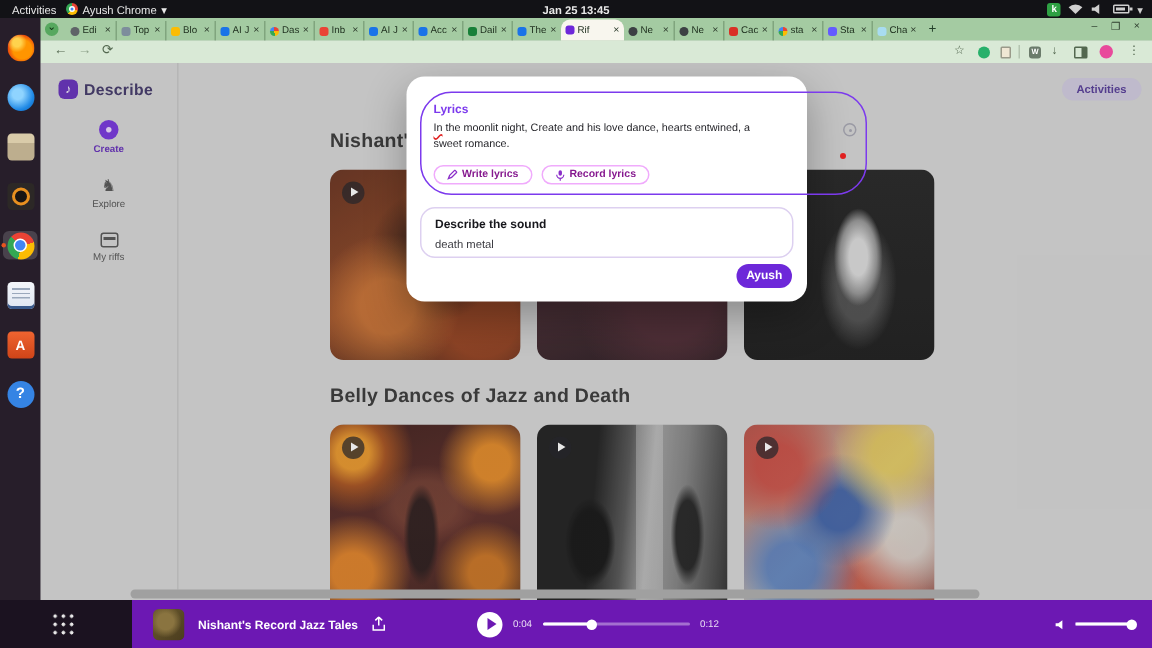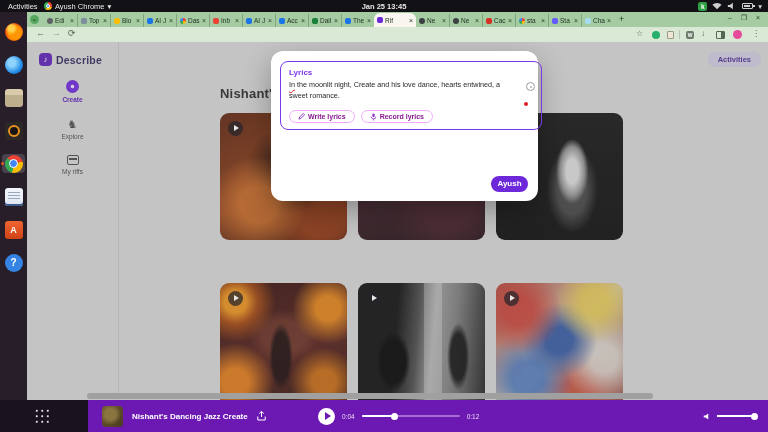--- a/index.html
+++ b/index.html
@@ -141,22 +141,22 @@
     radial-gradient(circle at 78% 15%, rgba(230,200,70,.8) 0 9%, transparent 28%),
     radial-gradient(circle at 50% 45%, rgba(40,80,160,.9) 0 14%, transparent 40%),
     radial-gradient(circle at 85% 60%, rgba(222,222,216,.8) 0 10%, transparent 32%),
     radial-gradient(circle at 25% 75%, rgba(60,110,190,.8) 0 12%, transparent 34%),
     radial-gradient(circle at 65% 85%, rgba(200,70,50,.8) 0 10%, transparent 30%),
     linear-gradient(135deg,#a8463c,#cec3ae 50%,#8c3a32); }
 
   
   .modal { position:absolute; left:244px; top:9px; width:267px; height:150px; background:#fff;
     border-radius:12px; box-shadow:0 10px 28px rgba(0,0,0,.3); z-index:10; }
-  .lyricsbox { position:absolute; left:9px; top:10px; width:262px; height:69px;
-    border:1.5px solid #7c3aed; border-radius:8px; padding:6px 8px; }
+  .lyricsbox { position:absolute; left:9px; top:10px; width:298px; height:69px;
+    border:1.5px solid #7c3aed; border-radius:21px; padding:6px 8px; }
   .lyrics-label { font-size:8px; font-weight:bold; color:#7c3aed; margin-bottom:3px; }
   .lyrics-text { font-size:7.2px; color:#26262b; line-height:1.5; width:212px; }
   .misspelled { text-decoration:underline wavy #e02020 1px; text-underline-offset:1.5px; }
   .lyr-circ { position:absolute; right:6px; top:20px; width:9px; height:9px; border:1px solid #9a9aa4; border-radius:50%; }
   .lyr-circ::after { content:''; position:absolute; inset:2.5px; border:1px solid #9a9aa4; border-radius:50%; }
   .lyr-dot { position:absolute; right:13px; top:40px; width:4px; height:4px; border-radius:50%; background:#e02020; }
   .pills { position:absolute; left:8px; bottom:6px; display:flex; gap:6px; }
   .pill { display:flex; align-items:center; gap:3px; height:13px; padding:0 8px; border-radius:7px;
     border:1px solid #f0abfc; background:#fff; font-size:7px; font-weight:bold; color:#86198f; }
   .describebox { position:absolute; left:9px; top:87px; width:249px; height:34px;
@@ -352,20 +352,21 @@
         <div class="tile art-fiery-abstract">
           <span class="tile-play"></span>
         </div>
         <div class="tile art-dark-maroon-abstract">
           <span class="tile-play"></span>
         </div>
         <div class="tile art-ghost-figure">
           <span class="tile-play"></span>
         </div>
       </div>
+    <div class="sec-title" style="top:214px">Belly Dances of Jazz and Death</div>
     <div class="row" style="top:241px" id="row1">
         <div class="tile art-fire-dancer">
           <span class="tile-play"></span>
         </div>
         <div class="tile art-noir-musician">
           <span class="tile-play"></span>
         </div>
         <div class="tile art-colorful-sax-player">
           <span class="tile-play"></span>
         </div>
@@ -388,30 +389,34 @@
           </span>
           <span class="pill">
             <svg width="7" height="8" viewBox="0 0 8 9">
                 <rect x="2.7" y="0.5" width="2.6" height="4.2" rx="1.3" fill="#8b2fc9"></rect>
                 <path d="M1.3 4 a2.7 2.7 0 0 0 5.4 0 M4 6.7 V8.5" stroke="#8b2fc9" stroke-width="0.9" fill="none"></path>
               </svg>
             <span>Record lyrics</span>
           </span>
         </div>
       </div>
+      <div class="describebox">
+        <div class="describe-label">Describe the sound</div>
+        <div class="describe-value">death metal</div>
+      </div>
       <div class="riffbtn">Ayush</div>
     </div>
   </div>
 
   <div class="hscroll"></div>
 
   <div class="player">
     <div class="pl-left">
       <span class="pl-thumb"></span>
-      <span class="pl-title">Nishant's Dancing Jazz Create</span>
+      <span class="pl-title">Nishant's Record Jazz Tales</span>
       <svg width="9" height="10" viewBox="0 0 9 10">
           <path d="M4.5 0.5 V6 M2.2 2.6 L4.5 0.4 L6.8 2.6 M0.8 5.5 v3.5 h7.4 V5.5" stroke="#fff" stroke-width="1" fill="none"></path>
         </svg>
     </div>
     <div class="pl-center">
       <span class="playbtn"></span>
       <span class="pl-time">0:04</span>
       <span class="track">
         <span class="track-played" id="played" style="width: 33%;"></span>
         <span class="track-knob" id="knob" style="left: 33%;"></span>

